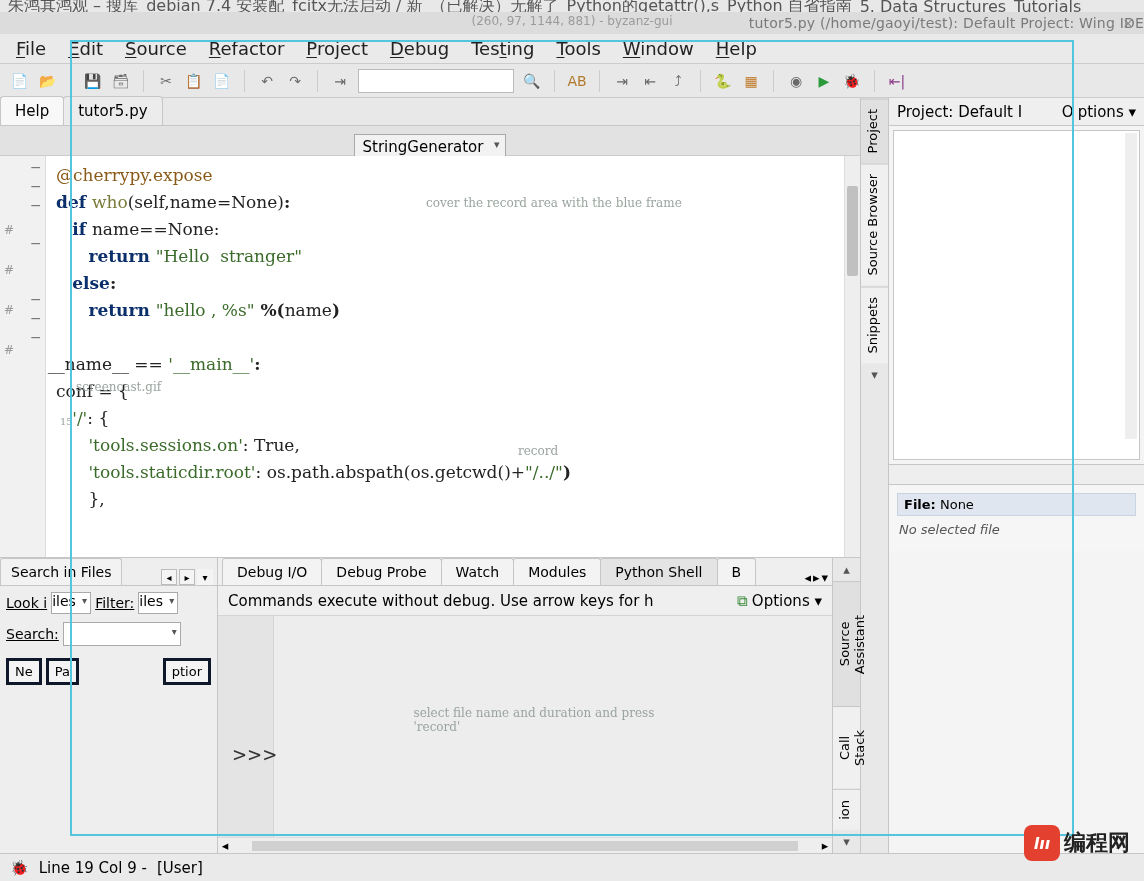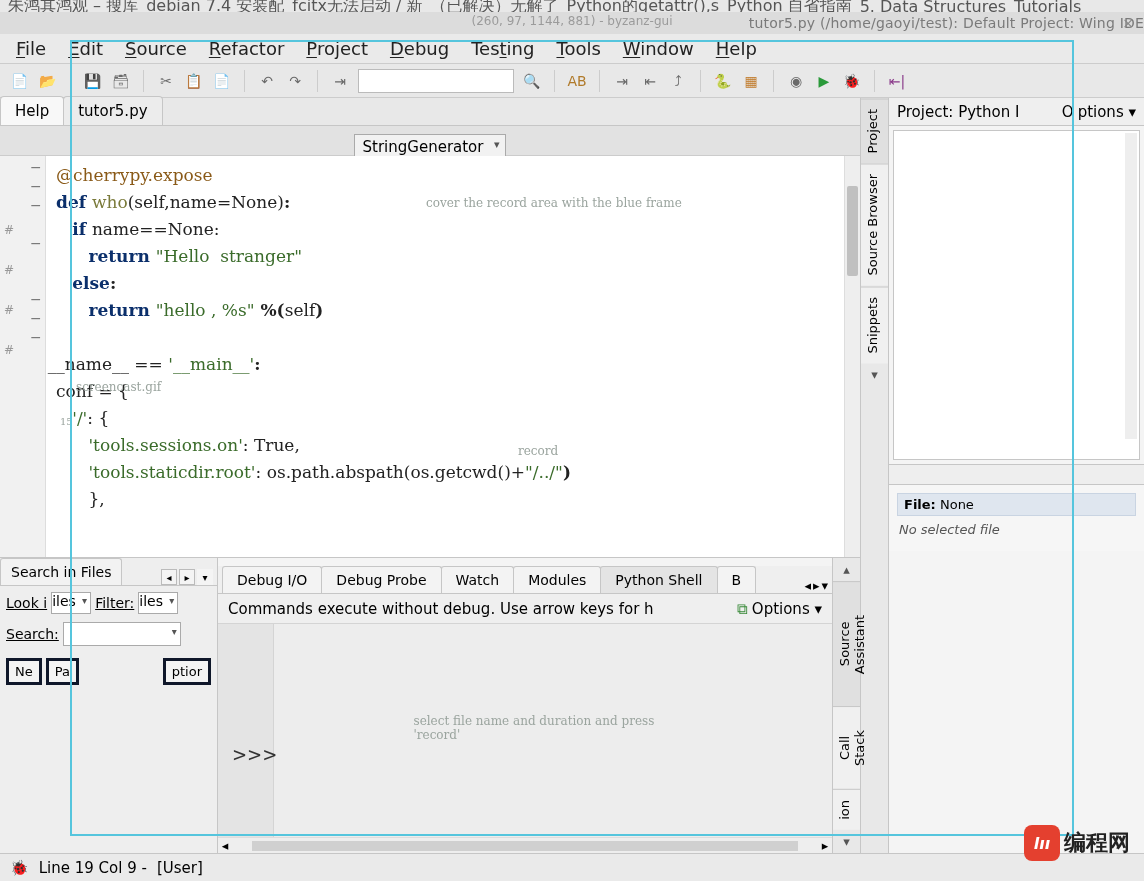--- a/index.html
+++ b/index.html
@@ -46,21 +46,21 @@
   .sp-nav { margin-left:auto; display:flex; gap:2px; align-items:center; padding-right:4px;}
   .sp-nav .nbtn{ width:16px; height:16px; border:1px solid #bbb; font-size:10px; display:flex; align-items:center; justify-content:center; background:#f4f4f4;}
   .sp-body { padding:6px; font-size:14px; display:flex; flex-direction:column; gap:8px;}
   .sp-row { display:flex; align-items:center; gap:4px;}
   .sp-row label { text-decoration: underline; }
   .sp-sel { border:1px solid #aaa; background:#fff; width:40px; height:22px; position:relative;}
   .sp-sel::after{ content:"▾"; position:absolute; right:3px; top:2px; font-size:10px; color:#555;}
   .sp-input { border:1px solid #aaa; background:#fff; width:118px; height:24px;}
   .sp-btns { display:flex; gap:4px; margin-top:4px;}
   .sp-btns .b{ border:3px solid #0f172a; background:#f4f4f4; padding:3px 6px; font-size:13px;}
-  .shell-pane { flex:1; display:flex; flex-direction:column; background:#efefef;margin-top:8px;}
+  .shell-pane { flex:1; display:flex; flex-direction:column; background:#efefef;}
   .sh-tabs { height:28px; display:flex; align-items:flex-end; border-bottom:1px solid #c6c6c6; padding-left:4px;}
   .sh-tab { padding:5px 14px; border:1px solid #c6c6c6; border-bottom:none; background:#f3f3f3; margin-right:-1px; font-size:14px; border-radius:3px 3px 0 0;}
   .sh-tab.active{ background:#e4e4e4; font-weight:500;}
   .sh-tabs .nav { margin-left:auto; display:flex; gap:2px; padding-right:4px;}
   .sh-bar { height:30px; display:flex; align-items:center; padding:0 10px; gap:10px; font-size:15px; border-bottom:1px solid #d4d4d4;}
   .sh-bar .opt{ margin-left:auto; display:flex; gap:4px; align-items:center;}
   .sh-body { flex:1; background:#ededed; display:flex; }
   .sh-gut { width:56px; background:#e4e4e4; border-right:1px solid #d4d4d4;}
   .sh-text { flex:1; padding:10px 14px; font-family:"DejaVu Serif", Georgia, serif; font-size:18px; color:#333; position:relative;}
   .prompt { position:absolute; bottom:72px; left:-42px;}
@@ -188,21 +188,21 @@
           <span class="fold-mark" style="margin-top:18px">−</span>
           <span class="fold-mark">−</span>
           <span class="fold-mark">−</span>
         </div>
       </div>
       <div class="code"><span class="dec">@cherrypy.expose</span>
 <span class="kw">def </span><span class="fn">who</span><span>(self,name=None)</span><span class="op">:</span>
    <span class="kw">if </span><span>name==None:</span>
       <span class="kw">return </span><span class="str">"Hello  stranger"</span>
    <span class="kw">else</span><span class="op">:</span>
-      <span class="kw">return </span><span class="str">"hello , %s"</span><span class="op"> %(</span><span>self</span><span class="op">)</span>
+      <span class="kw">return </span><span class="str">"hello , %s"</span><span class="op"> %(</span><span>name</span><span class="op">)</span>
 
 <span class="kw" style="margin-left:-28px">if </span><span>__name__ == </span><span class="str">'__main__'</span><span class="op">:</span>
 <span>conf = {</span>
    <span class="str">'/'</span><span>: {</span>
       <span class="str">'tools.sessions.on'</span><span>: True,</span>
       <span class="str">'tools.staticdir.root'</span><span>: os.path.abspath(os.getcwd()+</span><span class="str">"/../"</span><span class="op">)</span>
       <span>},</span>
 <span class="overlay-hint" style="left:380px; top:34px">cover the record area with the blue frame</span>
 <span class="overlay-hint" style="left:30px; top:218px">screencast.gif</span>
 <span class="overlay-hint" style="left:14px; top:252px; font-size:10px">15</span>
@@ -289,21 +289,21 @@
 
   <div class="right-col">
     <div class="side-tabs">
       <div class="side-tab active">Project</div>
       <div class="side-tab">Source Browser</div>
       <div class="side-tab">Snippets</div>
       <div class="side-down">▾</div>
     </div>
     <div class="right-body">
       <div class="proj-head">
-        <span>Project: Python I</span>
+        <span>Project: Default I</span>
         <span class="opt"><span class="ul">O</span>ptions ▾</span>
       </div>
       <div class="proj-tree">
           <div class="scr"></div>
         </div>
       <div style="height:20px;border-top:1px solid #c6c6c6;background:#eee"></div>
       <div class="src-assist">
         <div class="filelab"><b>File:</b> <span>None</span></div>
         <div class="nosel">No selected file</div>
       </div>

